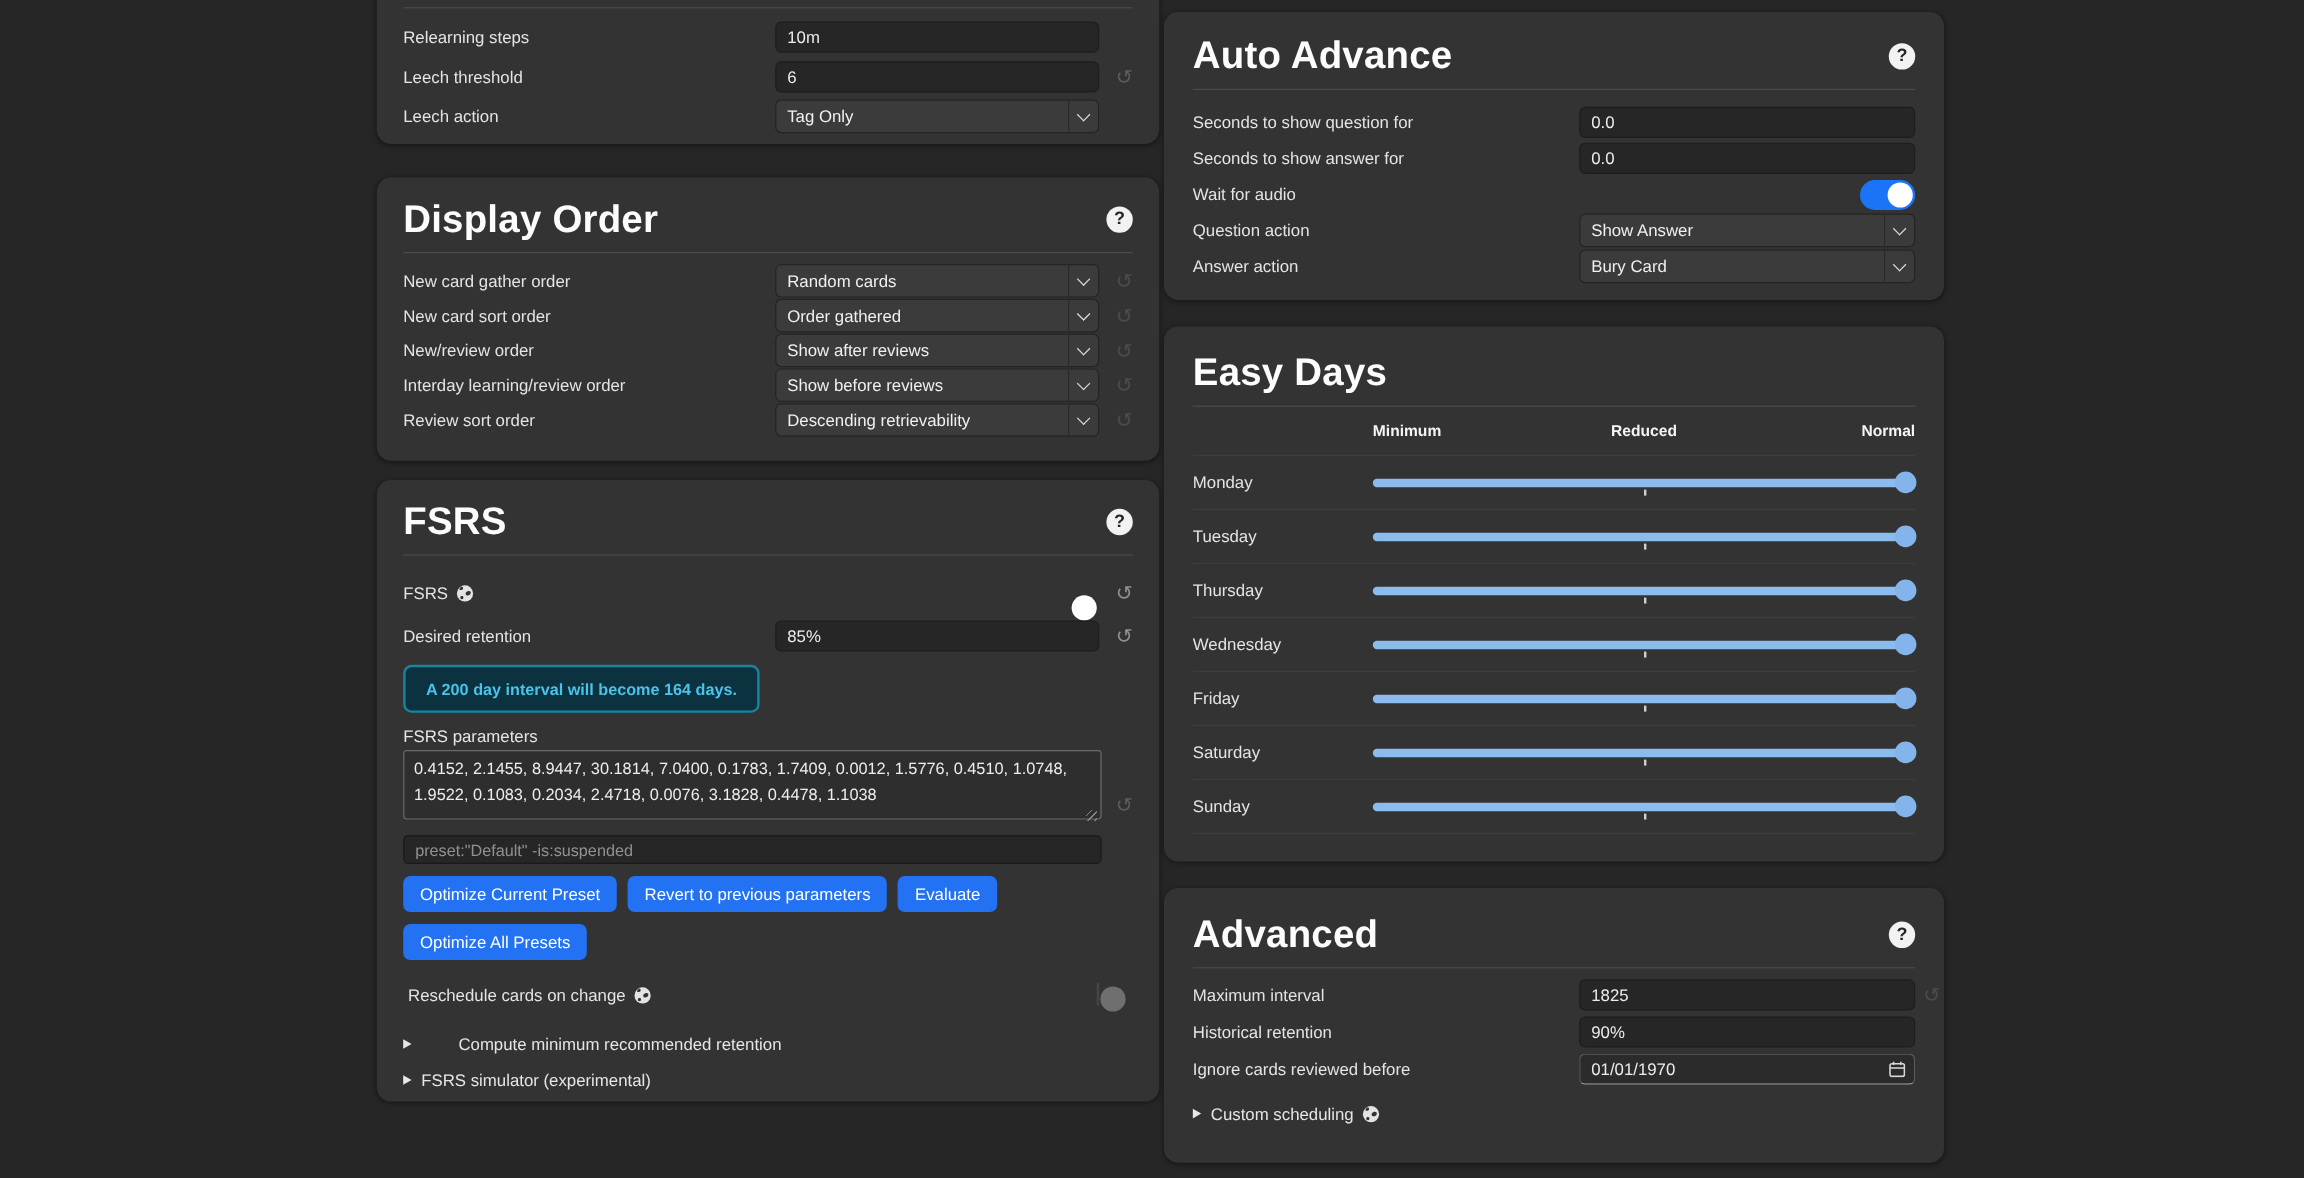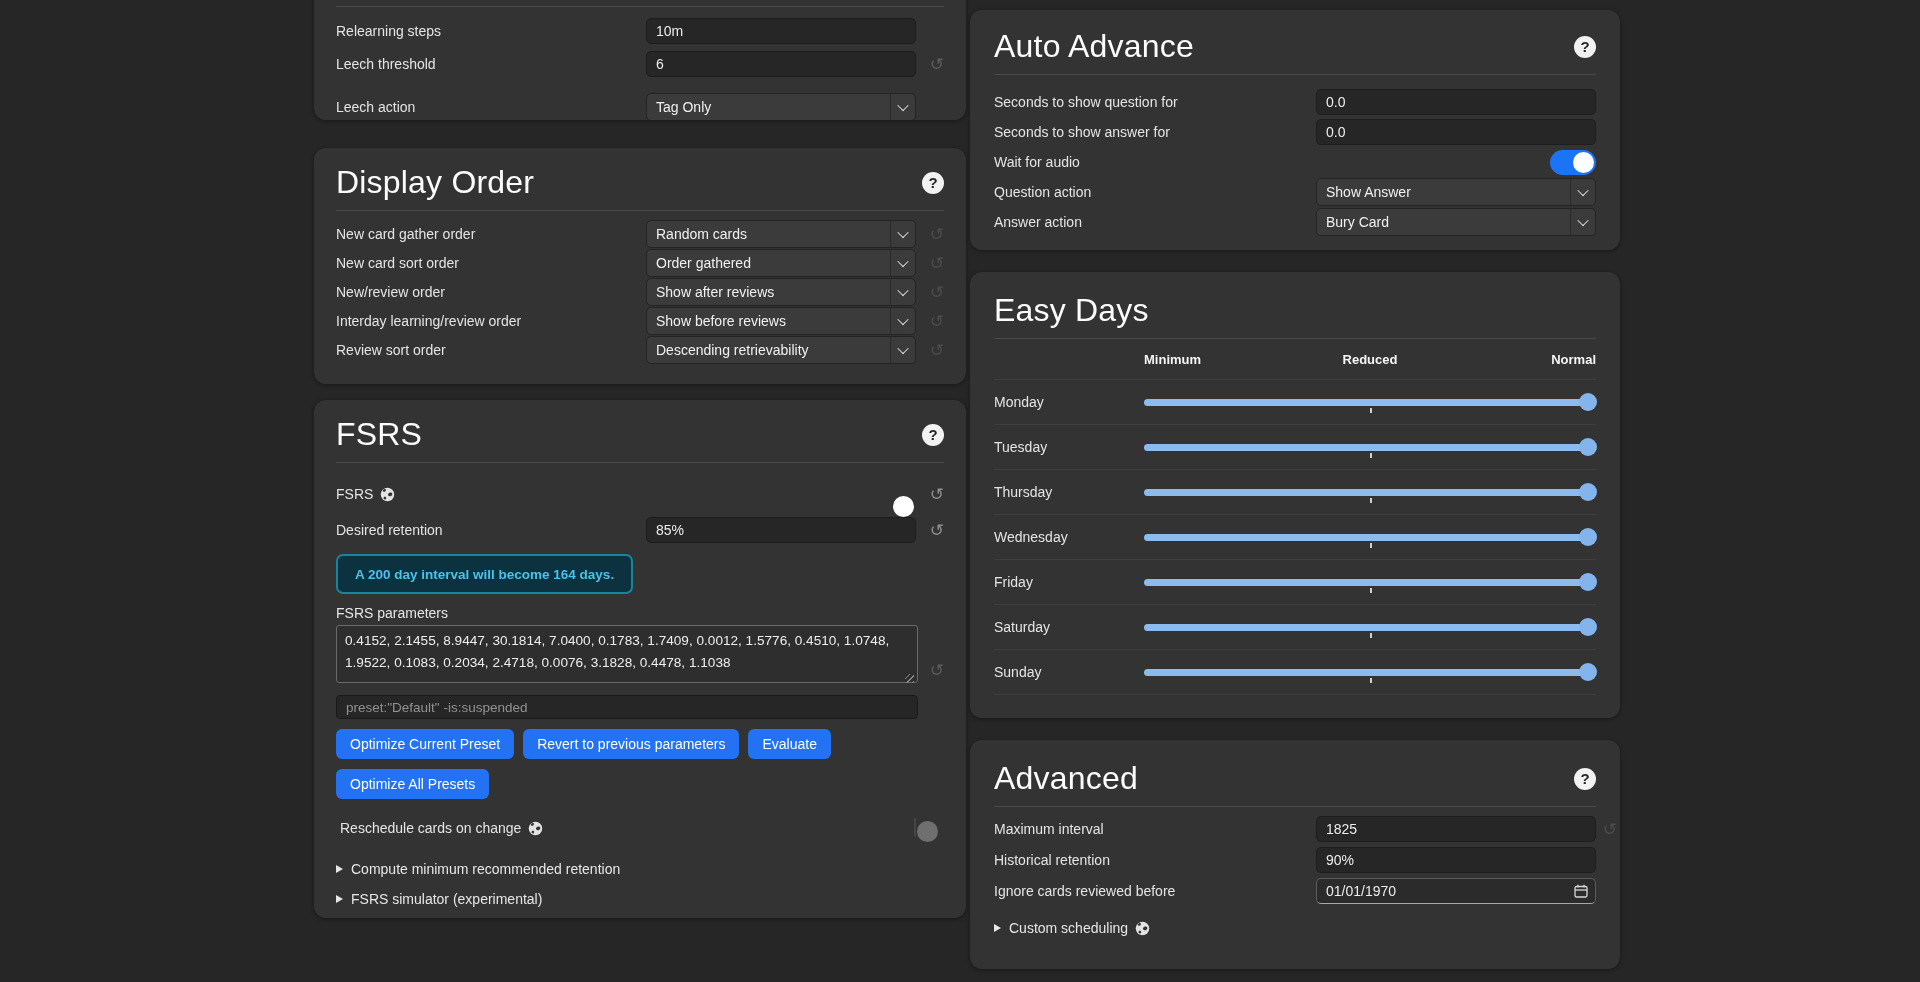--- a/index.html
+++ b/index.html
@@ -3,21 +3,21 @@
 <meta charset="utf-8">
 <style>
   html,body{margin:0;padding:0;background:#262626;width:1920px;height:982px;overflow:hidden;
     font-family:"Liberation Sans","DejaVu Sans",sans-serif;-webkit-font-smoothing:antialiased;}
   .col{position:absolute;top:0;}
   .col-left{left:314px;width:652px;}
   .col-right{left:970px;width:650px;}
   .card{background:#333333;border-radius:12px;box-shadow:0 1px 4px rgba(0,0,0,.4);padding:0 22px;box-sizing:border-box;position:relative;}
   .divider{border-bottom:1px solid #4a4a4a;}
   .title-row{display:flex;align-items:center;}
-  .title{font-size:32px;font-weight:400;color:#fcfcfc;letter-spacing:.2px;}
+  .title{font-size:32px;font-weight:700;color:#fcfcfc;letter-spacing:.2px;}
   .help{margin-left:auto;width:22px;height:22px;border-radius:50%;background:#f2f2f2;color:#252525;
     display:flex;align-items:center;justify-content:center;font-weight:700;font-size:15px;}
   .help::before{content:"?";}
   .row{display:flex;align-items:center;}
   .lbl{flex:1;font-size:14px;color:#e4e4e4;}
   .ctrl{width:270px;position:relative;flex-shrink:0;}
   .col-right .ctrl{width:280px;}
   .icon-slot{width:28px;display:flex;justify-content:flex-end;align-items:center;flex-shrink:0;}
   .reset{font-size:17px;line-height:1;color:#4c4c4c;cursor:pointer;}
   .reset::before{content:"\21BA";}
@@ -82,21 +82,21 @@
       <span class="ctrl"><input class="inp" value="10m" style=""></span>
       <span class="icon-slot"></span>
     </div>
     <div class="row" style="height:30px;margin-top:3px;">
       <span class="lbl">Leech threshold</span>
       <span class="ctrl"><input class="inp" value="6" style=""></span>
       <span class="icon-slot">
           <span class="reset mid"></span>
         </span>
     </div>
-    <div class="row" style="height:30px;margin-top:13px;">
+    <div class="row" style="height:30px;margin-top:3px;">
       <span class="lbl">Leech action</span>
       <span class="ctrl">
         <span class="sel">
           <span class="sel-val">Tag Only</span>
           <span class="sel-btn">
               <i class="chev"></i>
             </span>
         </span>
       </span>
       <span class="icon-slot"></span>
@@ -239,21 +239,21 @@
       <span class="lbl" style="flex:0 0 auto;padding-left:4px;">Reschedule cards on change</span>
       <svg class="globe" viewBox="0 0 16 16">
           <circle cx="8" cy="8" r="7.2" fill="#e3e3e3"></circle>
           <path d="M5.2 1.8c2.2 1 .9 3.4-1.1 3.2C2.4 4.9 3 2.7 5.2 1.8z M10 6.2c2.2-1 3.9.3 2.9 2.2-.9 1.8-3.2 1.9-4.1.7-.8-1.1.1-2.3 1.2-2.9z M6 10.4c1.1 1 .8 3-1 2.9-1.6-.1-1.5-2.1-.5-2.9z" fill="#333"></path>
         </svg>
       <span style="flex:1;"></span>
       <span class="ctrl" style="width:auto;"><span class="toggle off"><span class="knob"></span></span></span>
       <span class="icon-slot"></span>
     </div>
 
-    <div class="collapse-row" style="margin-top:18px;">
+    <div class="collapse-row" style="margin-top:18px;gap:31px;">
       <span class="tri"></span>
       <span>Compute minimum recommended retention</span>
     </div>
     <div class="collapse-row" style="margin-top:14px;">
       <span class="tri"></span>
       <span>FSRS simulator (experimental)</span>
     </div>
   </div>
 </div>
 

